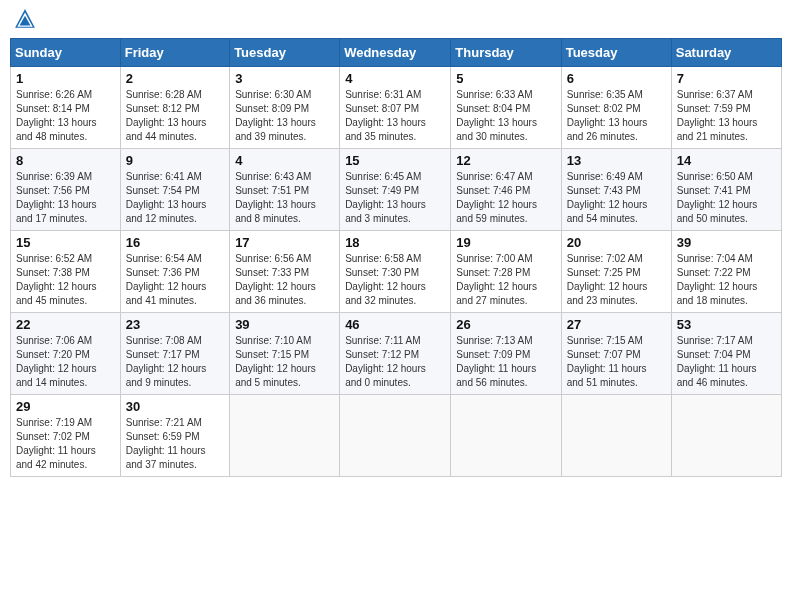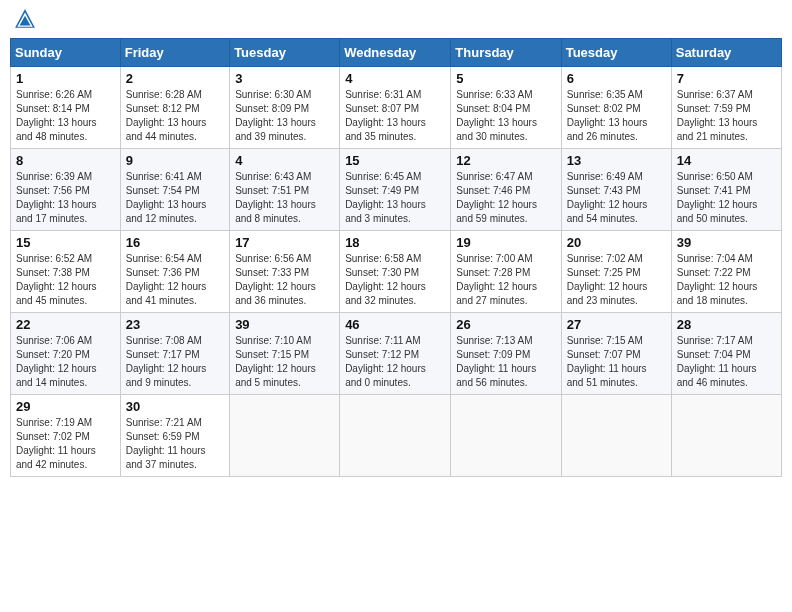--- a/index.html
+++ b/index.html
@@ -224,21 +224,21 @@
         </td>
         <td>
           <span class="day-num">26</span>
           <div class="cell-text">Sunrise: 7:13 AM<br>Sunset: 7:09 PM<br>Daylight: 11 hours<br>and 56 minutes.</div>
         </td>
         <td>
           <span class="day-num">27</span>
           <div class="cell-text">Sunrise: 7:15 AM<br>Sunset: 7:07 PM<br>Daylight: 11 hours<br>and 51 minutes.</div>
         </td>
         <td>
-          <span class="day-num">28</span>
+          <span class="day-num">53</span>
           <div class="cell-text">Sunrise: 7:17 AM<br>Sunset: 7:04 PM<br>Daylight: 11 hours<br>and 46 minutes.</div>
         </td>
       </tr>
       <tr>
         <td>
           <span class="day-num">29</span>
           <div class="cell-text">Sunrise: 7:19 AM<br>Sunset: 7:02 PM<br>Daylight: 11 hours<br>and 42 minutes.</div>
         </td>
         <td>
           <span class="day-num">30</span>

